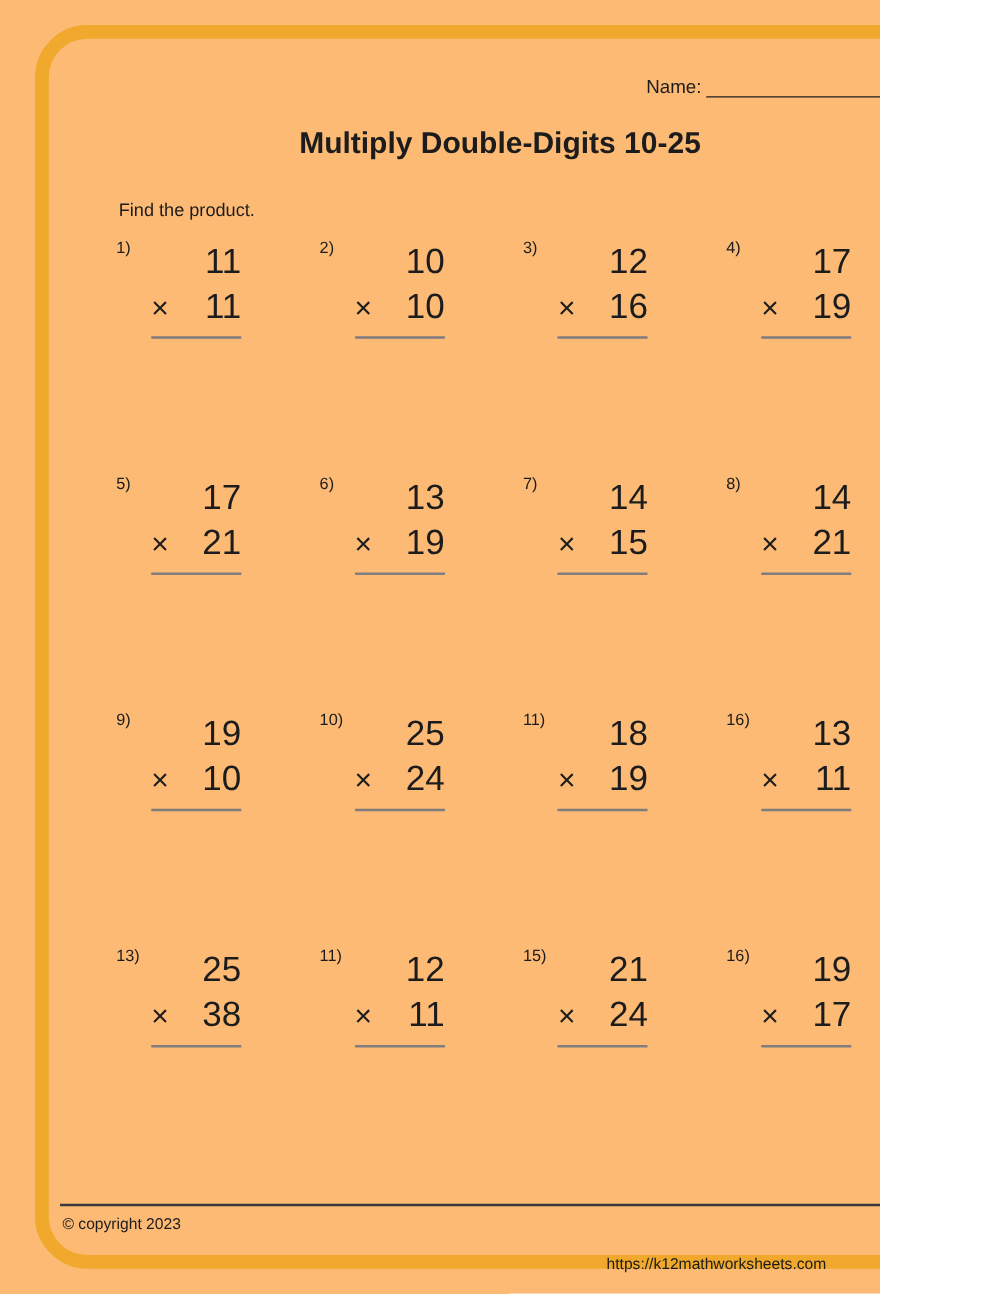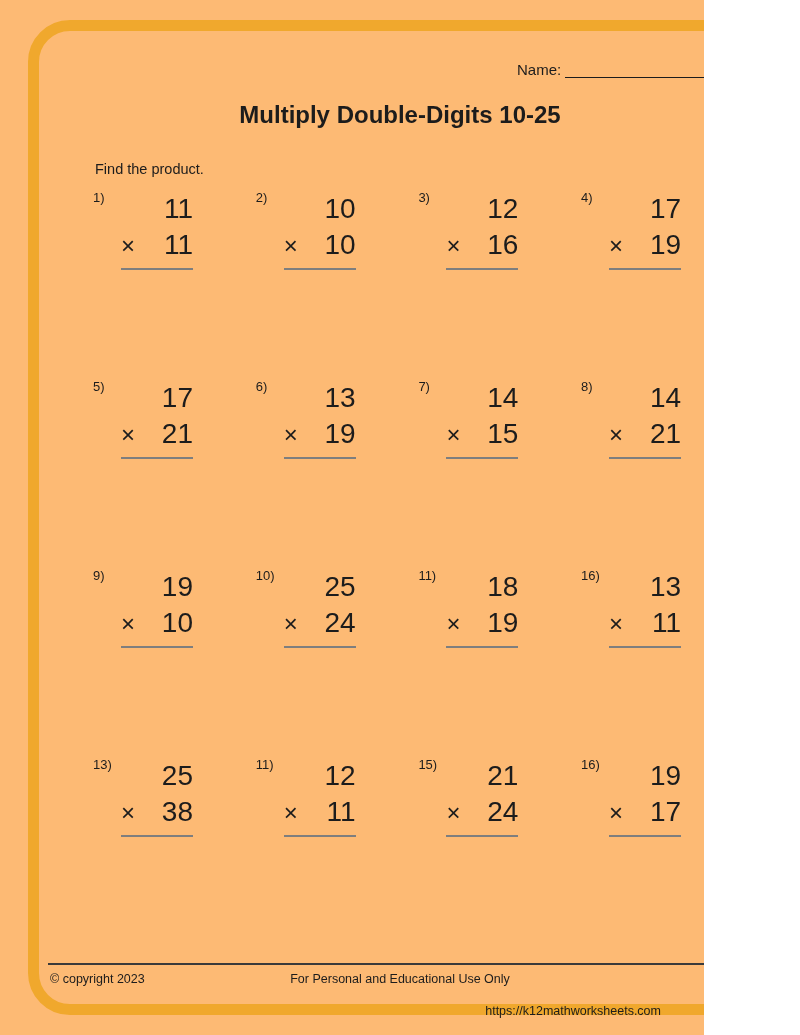--- a/index.html
+++ b/index.html
@@ -286,15 +286,14 @@
           <span class="times">×</span>
           <span>17</span>
         </div>
       </div>
     </div>
 
   </div>
 
   <div class="footer-line"></div>
   <div class="fleft">© copyright 2023</div>
-  <div class="fcenter">For Personal and Educational Use Only</div>
   <div class="fright">https://k12mathworksheets.com</div>
 </div>
 
 </body></html>

